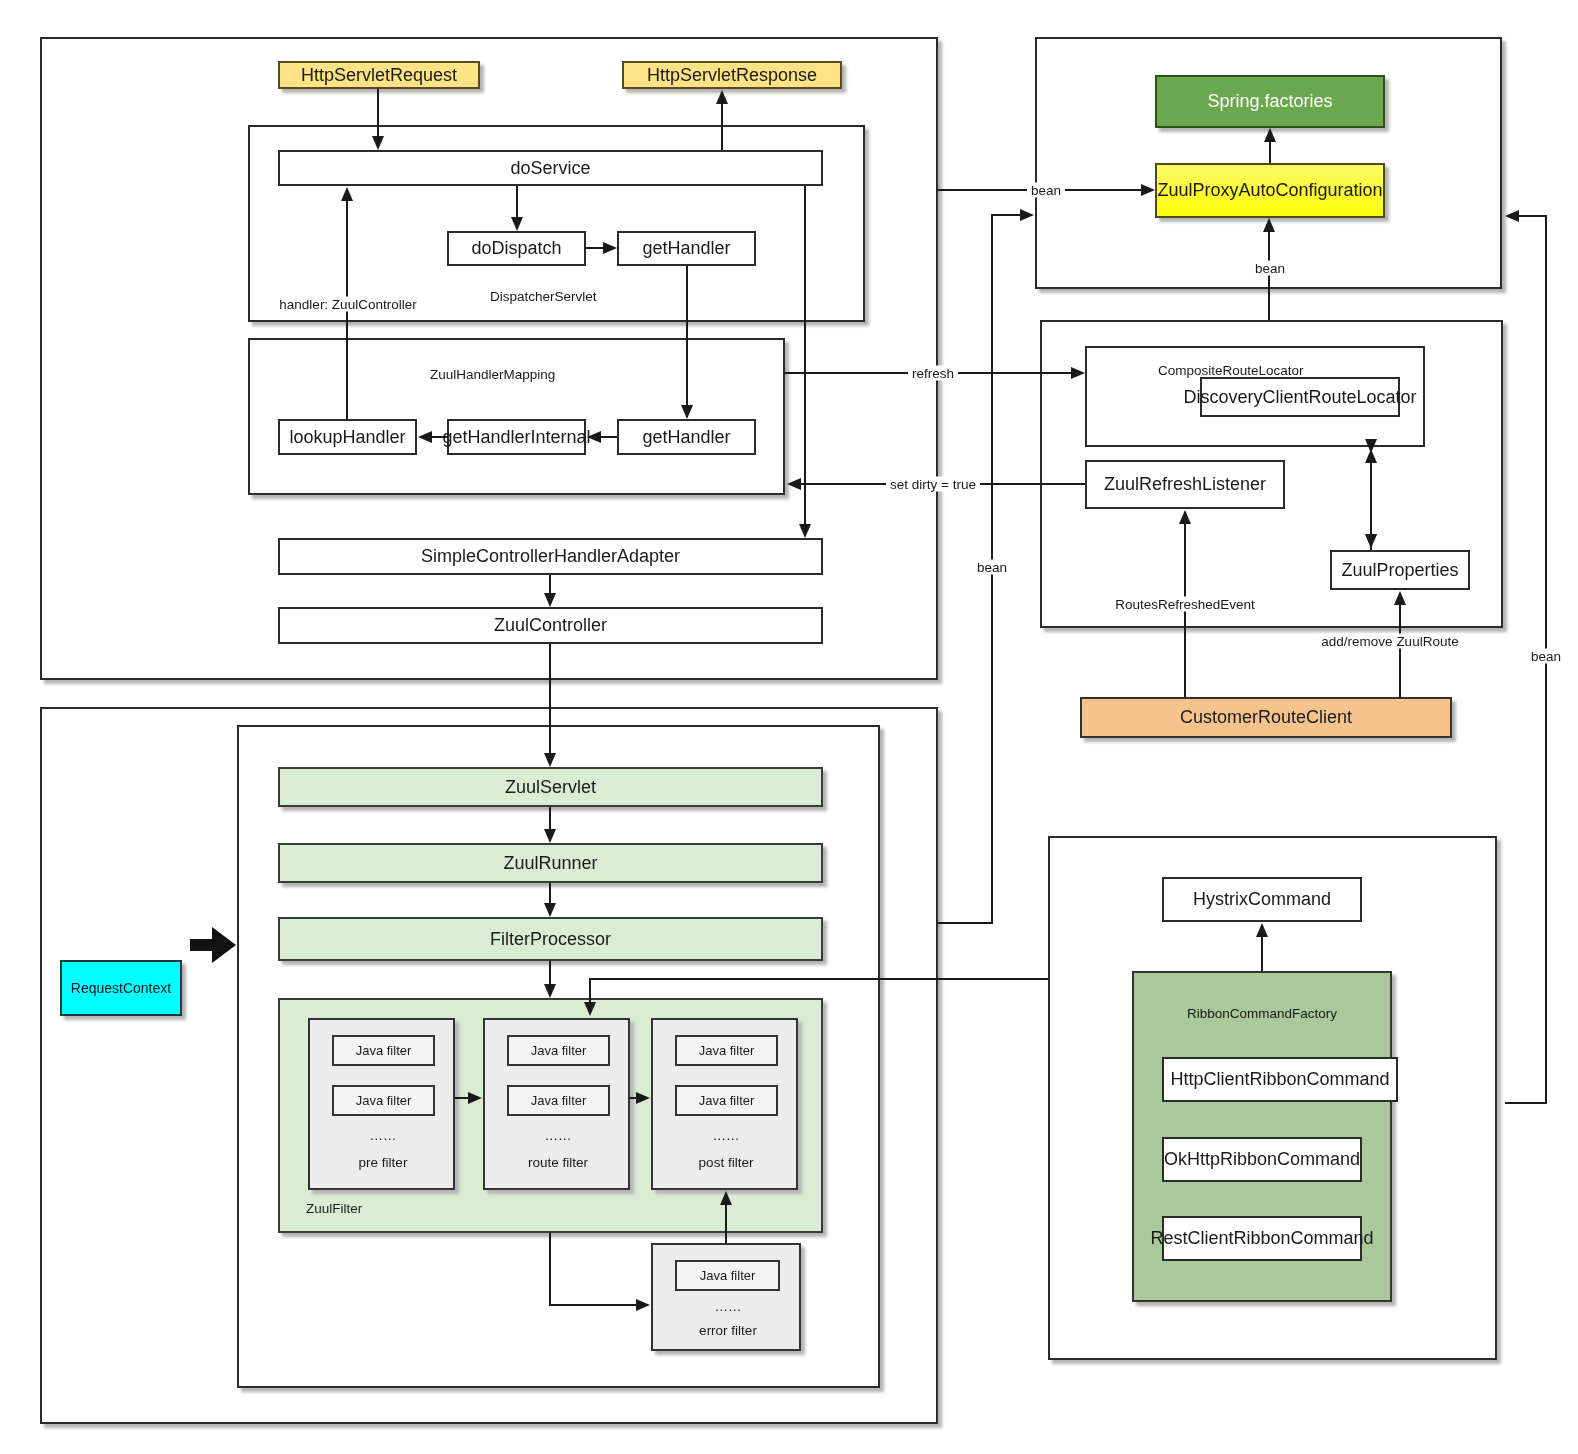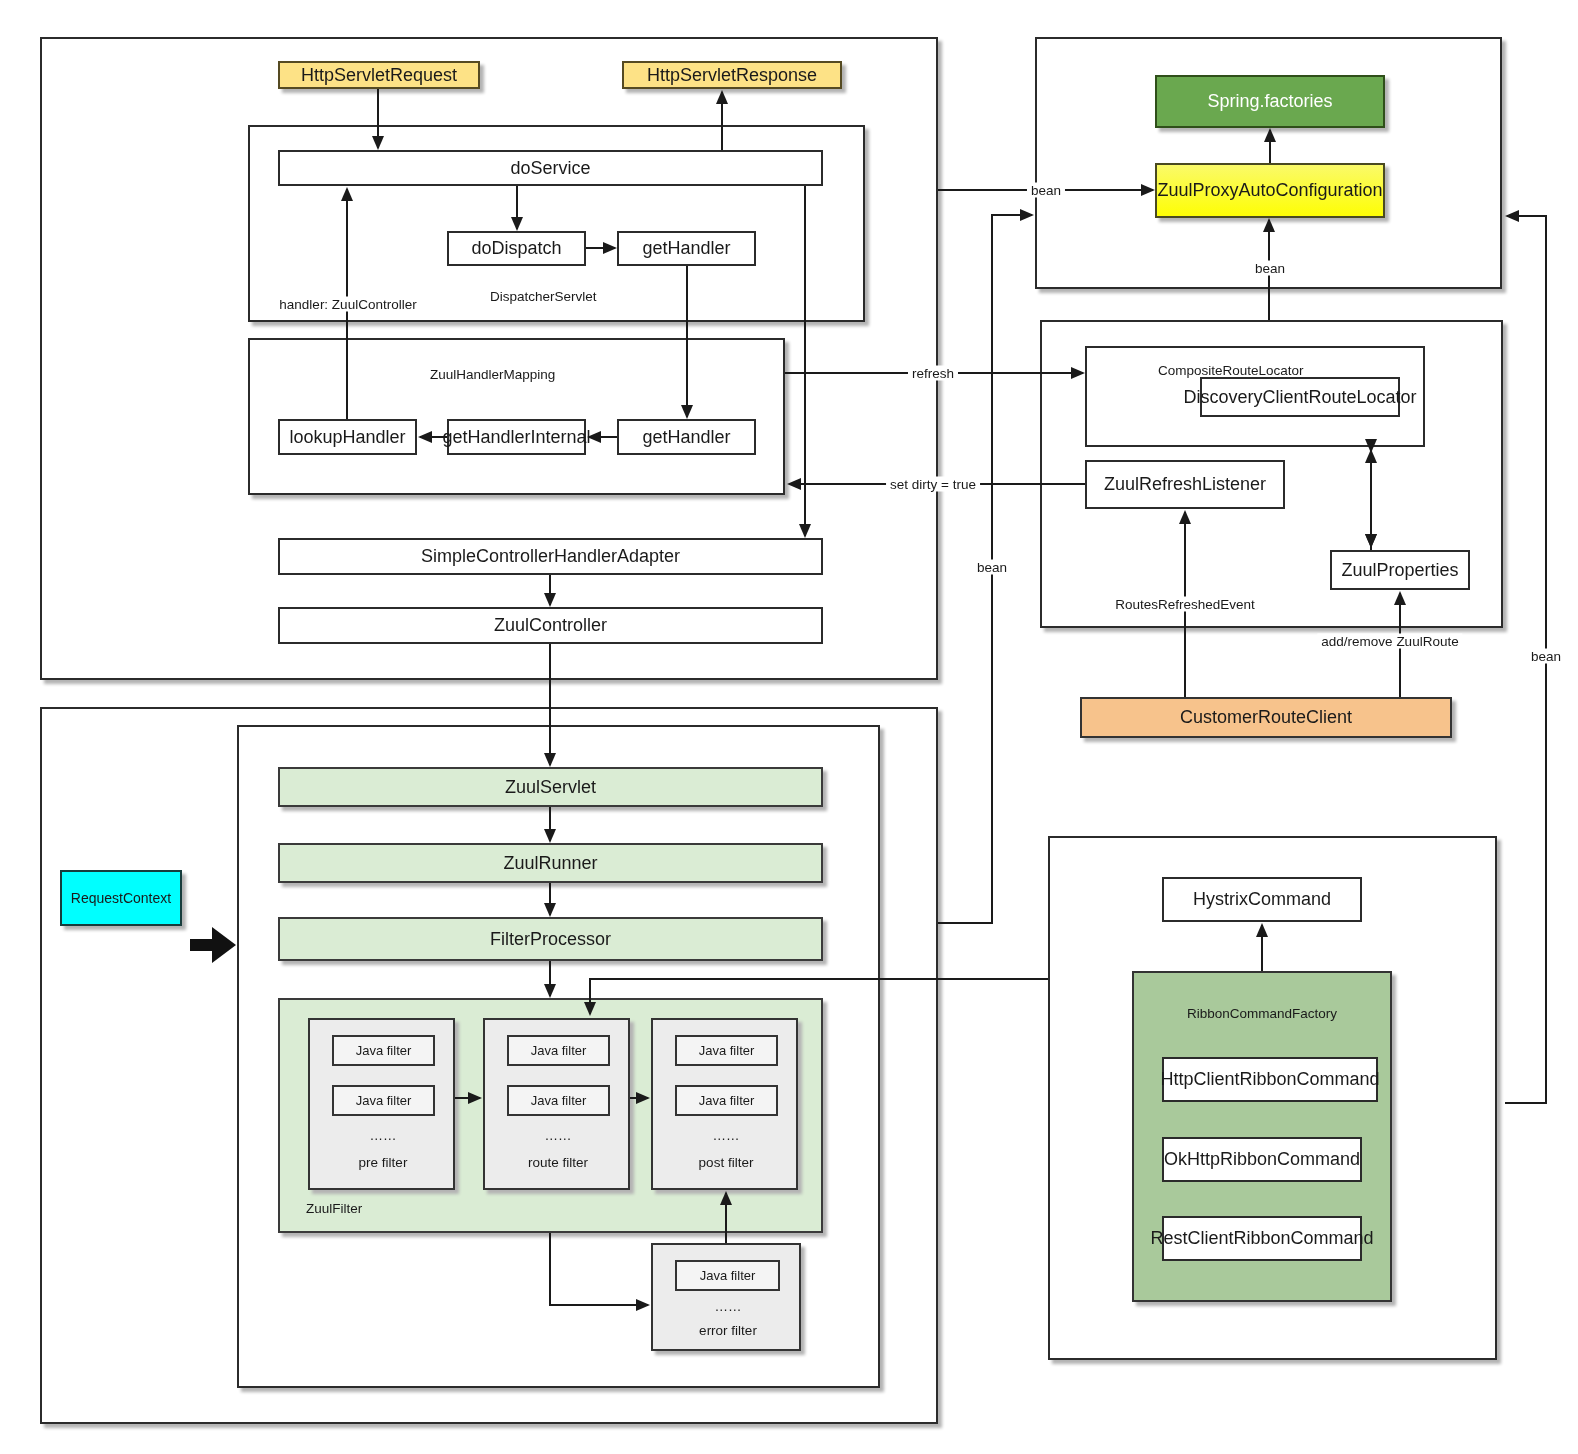--- a/index.html
+++ b/index.html
@@ -93,21 +93,21 @@
     </div>
   <div class="abs box" style="left:1330px;top:550px;width:140px;height:40px;">
       <span>ZuulProperties</span>
     </div>
   <div class="abs box crc sh" style="left:1080px;top:697px;width:372px;height:41px;">
       <span>CustomerRouteClient</span>
     </div>
   <div class="elbl" style="left:1185px;top:604px;">RoutesRefreshedEvent</div>
   <div class="elbl" style="left:1390px;top:641px;">add/remove ZuulRoute</div>
 
-  <div class="abs box rc sh" style="left:60px;top:870px;width:122px;height:56px;">
+  <div class="abs box rc sh" style="left:60px;top:960px;width:122px;height:56px;">
       <span>RequestContext</span>
     </div>
   <div class="abs box bar sh" style="left:278px;top:767px;width:545px;height:40px;">
       <span>ZuulServlet</span>
     </div>
   <div class="abs box bar sh" style="left:278px;top:917px;width:545px;height:44px;">
       <span>FilterProcessor</span>
     </div>
   <div class="abs box bar sh" style="left:278px;top:843px;width:545px;height:40px;">
       <span>ZuulRunner</span>
@@ -155,21 +155,21 @@
       </div>
     <div class="lbl ctr" style="left:75px;top:61px;">……</div>
     <div class="lbl ctr" style="left:75px;top:85px;">error filter</div>
   </div>
 
   <div class="abs box" style="left:1162px;top:877px;width:200px;height:45px;">
       <span>HystrixCommand</span>
     </div>
   <div class="abs rcf sh" style="left:1132px;top:971px;width:260px;height:331px;"></div>
   <div class="lbl ctr" style="left:1262px;top:1013px;z-index:20;">RibbonCommandFactory</div>
-  <div class="abs box" style="left:1162px;top:1057px;width:216px;height:45px;">
+  <div class="abs box" style="left:1162px;top:1057px;width:236px;height:45px;">
       <span>HttpClientRibbonCommand</span>
     </div>
   <div class="abs box" style="left:1162px;top:1137px;width:200px;height:45px;">
       <span>OkHttpRibbonCommand</span>
     </div>
   <div class="abs box" style="left:1162px;top:1216px;width:200px;height:45px;">
       <span>RestClientRibbonCommand</span>
     </div>
 
   <svg class="wires" width="1578" height="1454" viewBox="0 0 1578 1454">

